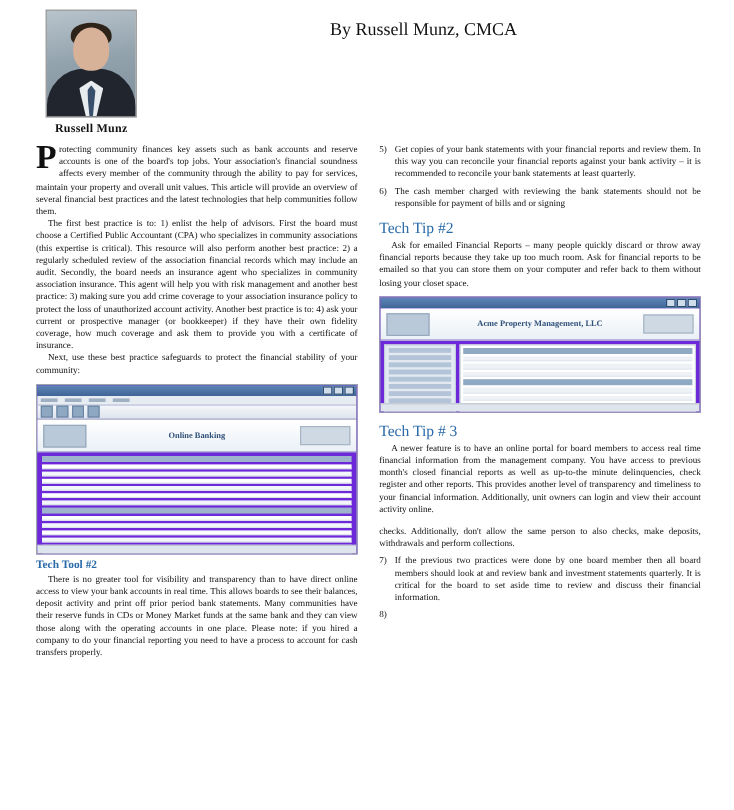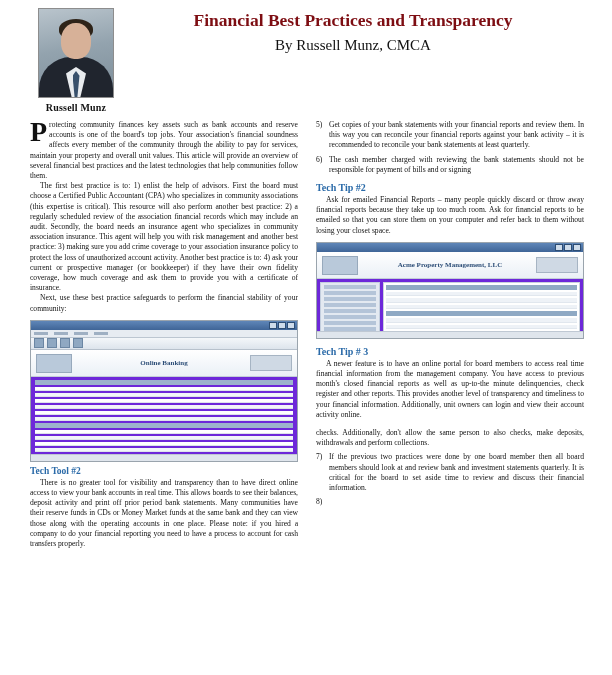--- a/index.html
+++ b/index.html
@@ -156,22 +156,22 @@
   .dropcap {
     float: left;
     font-size: 28px;
     line-height: 21px;
     font-weight: bold;
     padding: 1px 2px 0 0;
     font-family: "Liberation Serif", serif;
   }
   .tip-head {
     color: #2a6aa8;
-    font-weight: bold;
-    font-size: 10px;
+    font-weight: normal;
+    font-size: 13px;
     font-family: "Liberation Serif", serif;
     margin: 7px 0 2px 0;
   }
   .numlist {
     margin: 0;
     padding: 0;
     list-style: none;
   }
   .numlist li {
     font-size: 7.6px;
@@ -353,35 +353,34 @@
         <div class="body"></div>
         <div class="shirt"></div>
         <div class="tie"></div>
         <div class="hair"></div>
         <div class="face"></div>
       </div>
       <div class="author-name">Russell Munz</div>
     </div>
 
     <div class="title-block">
-      <div class="doc-title">Financial Best Practices and Transparency</div>
       <div class="doc-byline">By Russell Munz, CMCA</div>
     </div>
 
   </div>
 
   <div class="columns">
 
     <div class="col">
 
       <p class="body first"><span class="dropcap">P</span><span>rotecting community finances key assets such as bank accounts and reserve accounts is one of the board's top jobs. Your association's financial soundness affects every member of the community through the ability to pay for services, maintain your property and overall unit values.  This article will provide an overview of several financial best practices and the latest technologies that help communities follow them.</span></p>
 
       <p class="body">The first best practice is to:  1) enlist the help of advisors.  First the board must choose a Certified Public Accountant (CPA) who specializes in community associations (this expertise is critical).  This resource will also perform another best practice: 2) a regularly scheduled review of the association financial records which may include an audit.  Secondly, the board needs an insurance agent who specializes in community association insurance.  This agent will help you with risk management and another best practice: 3) making sure you add crime coverage to your association insurance policy to protect the loss of unauthorized account activity.  Another best practice is to: 4) ask your current or prospective manager (or bookkeeper) if they have their own fidelity coverage, how much coverage and ask them to provide you with a certificate of insurance.</p>
 
-      <p class="body">Next, use these best practice safeguards to perform the financial stability of your community:</p>
+      <p class="body">Next, use these best practice safeguards to protect the financial stability of your community:</p>
 
       <div class="figure fig-a">
         <div class="win-titlebar">
           <div class="win-btn"></div>
           <div class="win-btn"></div>
           <div class="win-btn"></div>
         </div>
         <div class="win-menubar">
           <div class="mi"></div>
           <div class="mi"></div>

